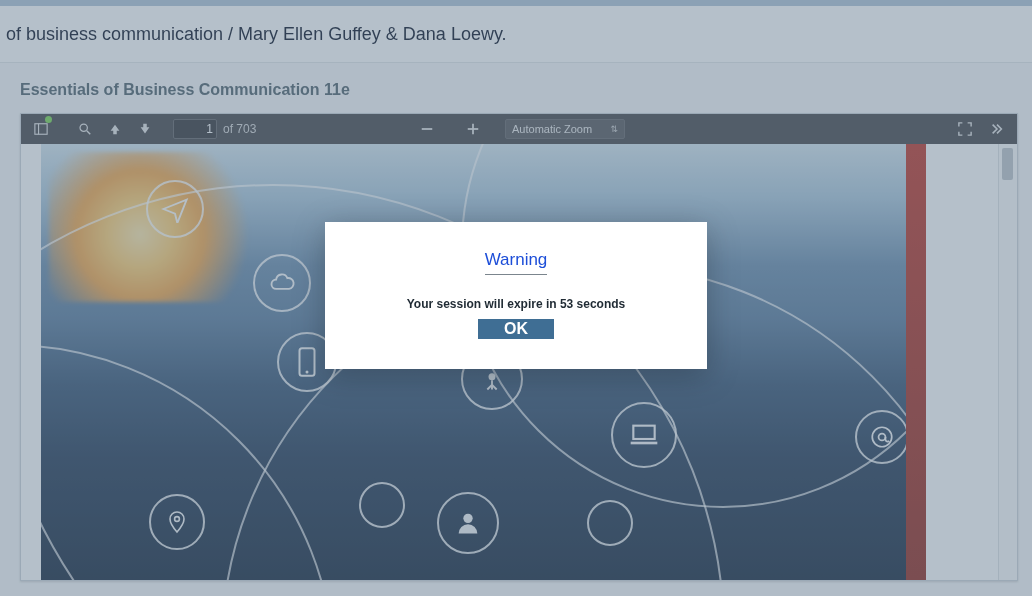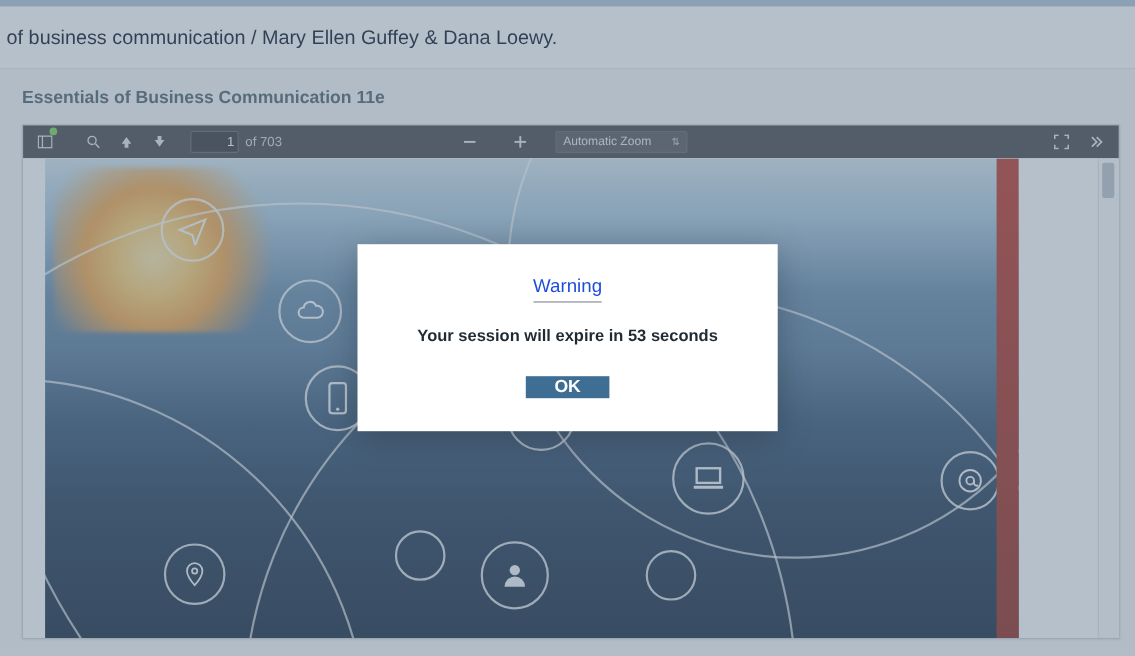--- a/index.html
+++ b/index.html
@@ -185,24 +185,24 @@
   }
   .modal-title {
     display: inline-block;
     font-size: 17px;
     color: #1d4ed8;
     padding-bottom: 4px;
     border-bottom: 1px solid #7b858d;
     margin-bottom: 22px;
   }
   .modal-message {
-    font-size: 15px;
+    font-size: 12px;
     font-weight: 700;
     color: #1f2a33;
-    margin-bottom: 28px;
+    margin-bottom: 8px;
   }
   .modal-ok {
     display: inline-block;
     background: #3f6e94;
     color: #ffffff;
     font-size: 16px;
     font-weight: 600;
     padding: 1px 26px;
     border: none;
     cursor: pointer;

